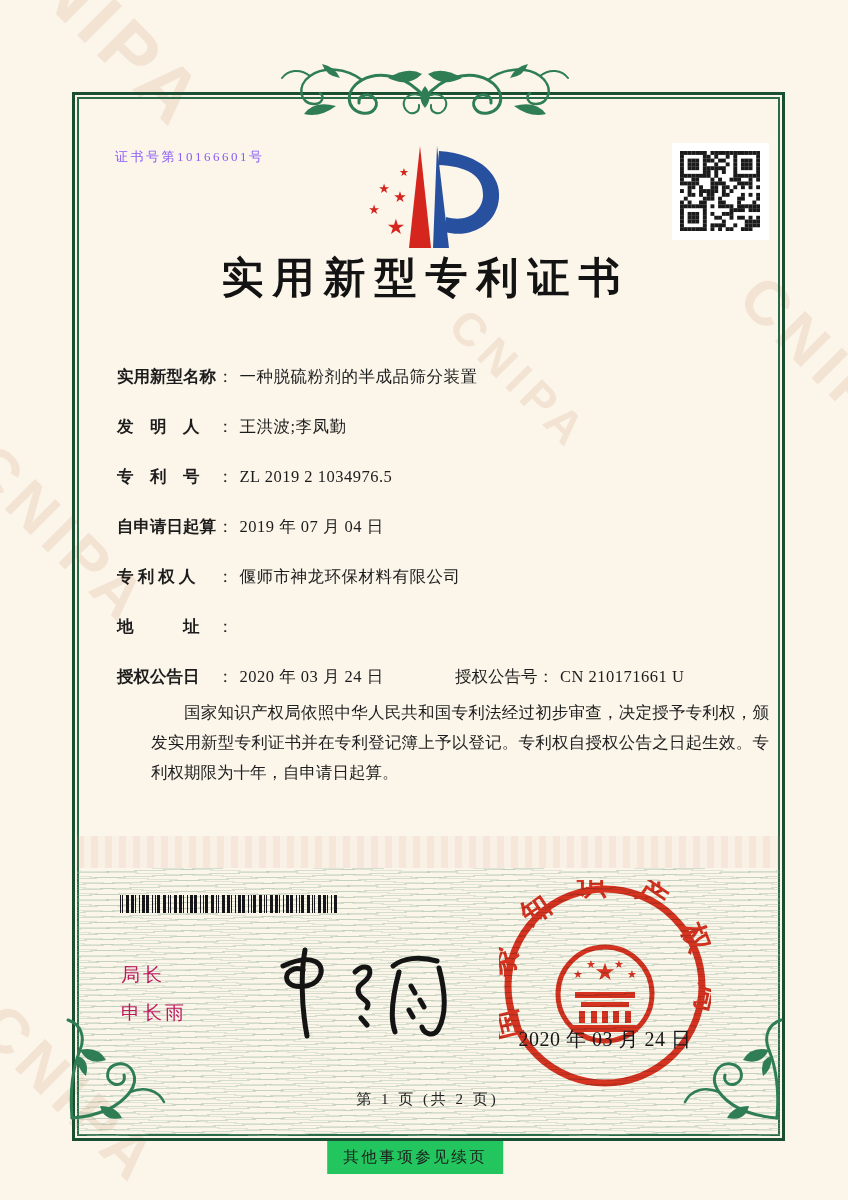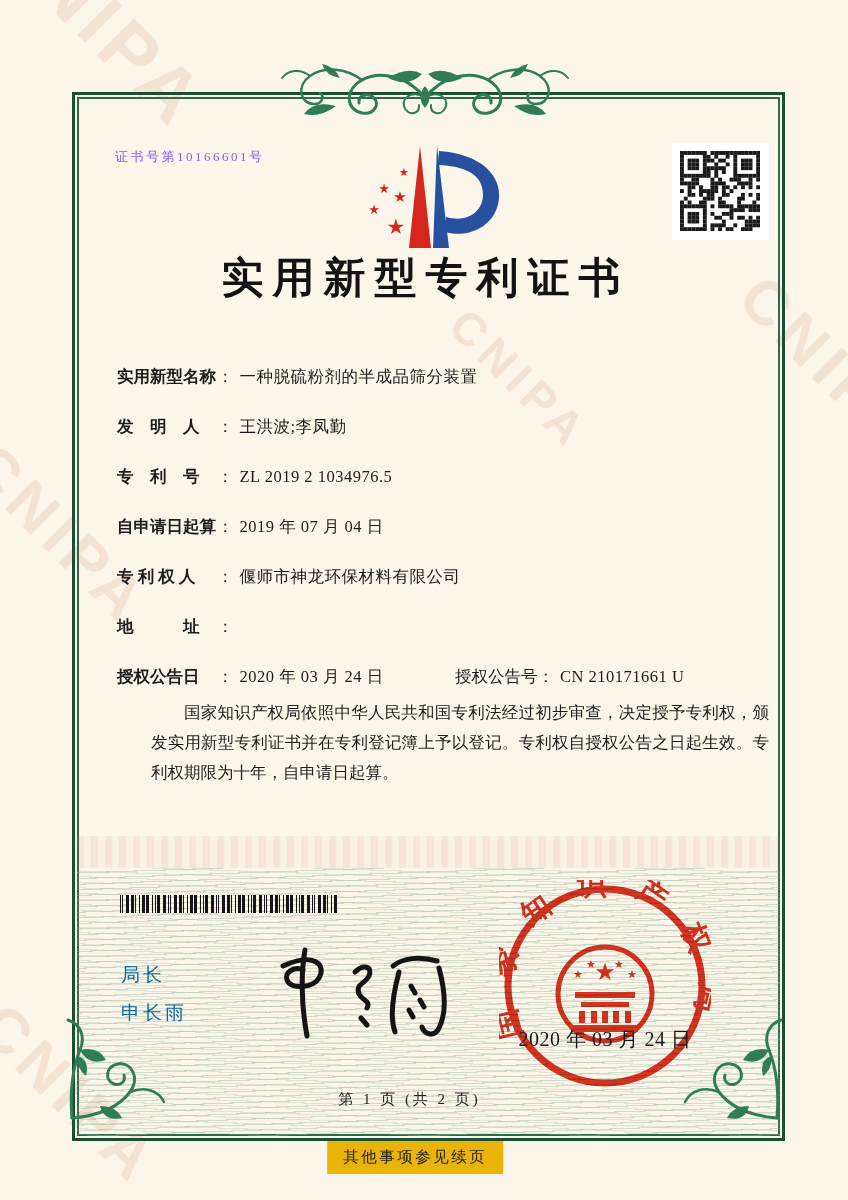--- a/index.html
+++ b/index.html
@@ -43,34 +43,34 @@
   .fvalue{margin-left:6px;white-space:nowrap;letter-spacing:.5px;}
   .grant-no-group{position:absolute;left:338px;display:flex;align-items:center;}
 
   .paras{position:absolute;left:117px;top:698px;width:618px;z-index:3;
          font-size:16.5px;line-height:1.83;color:#1d1d1d;text-align:justify;margin-left:34px;}
   .paras p{margin:0;text-indent:2em;}
 
   .barcode{position:absolute;left:120px;top:895px;z-index:3;}
 
   .signer{position:absolute;left:121px;z-index:4;font-family:"Liberation Sans","DejaVu Sans",sans-serif;
-          font-size:19px;letter-spacing:3px;color:#0369a1;font-weight:500;}
+          font-size:19px;letter-spacing:3px;color:#be185d;font-weight:500;}
   .signer-title{top:962px;}
   .signer-name{top:1000px;}
   .signature{position:absolute;left:243px;top:938px;z-index:4;}
 
   .seal{position:absolute;left:499px;top:880px;z-index:4;opacity:.95;mix-blend-mode:multiply;}
   .seal-date{position:absolute;left:499px;top:1026px;width:212px;text-align:center;z-index:5;
              font-size:20px;color:#161616;letter-spacing:.5px;}
 
-  .page-info{position:absolute;left:56px;top:1090px;width:707px;text-align:center;z-index:3;
+  .page-info{position:absolute;left:74px;top:1090px;width:707px;text-align:center;z-index:3;
              font-size:15px;letter-spacing:3px;color:#222;}
 
   .cont-note{position:absolute;left:424px;top:1141px;transform:translateX(-55%);z-index:3;
-             background:#eab308;padding:6px 16px;font-size:15.5px;letter-spacing:2.5px;color:#1d1d1d;}
+             background:#22c55e;padding:6px 16px;font-size:15.5px;letter-spacing:2.5px;color:#1d1d1d;}
 
   .ornament{position:absolute;z-index:4;}
   .orn-top{left:280px;top:56px;}
   .orn-bl{left:56px;top:1014px;}
   .orn-br{left:673px;top:1014px;}
 </style>
 </head>
 <body>
 
 <div class="page">

